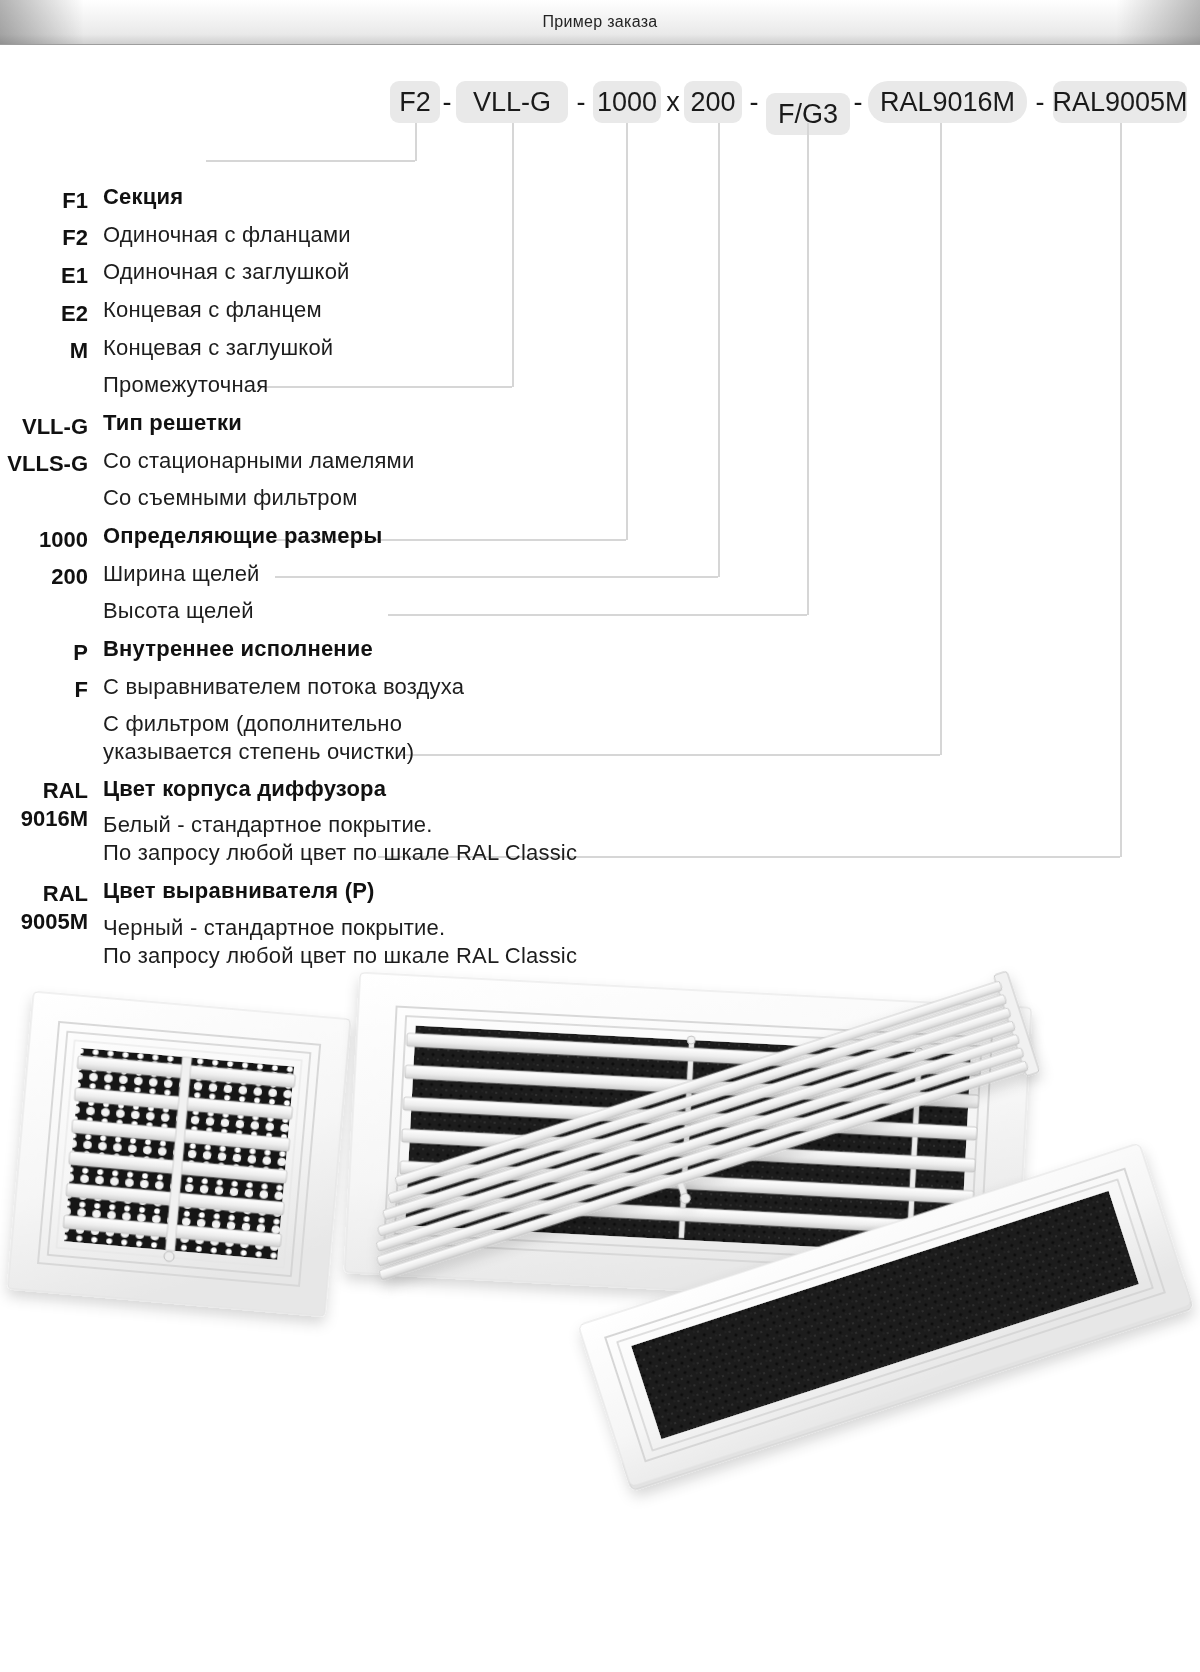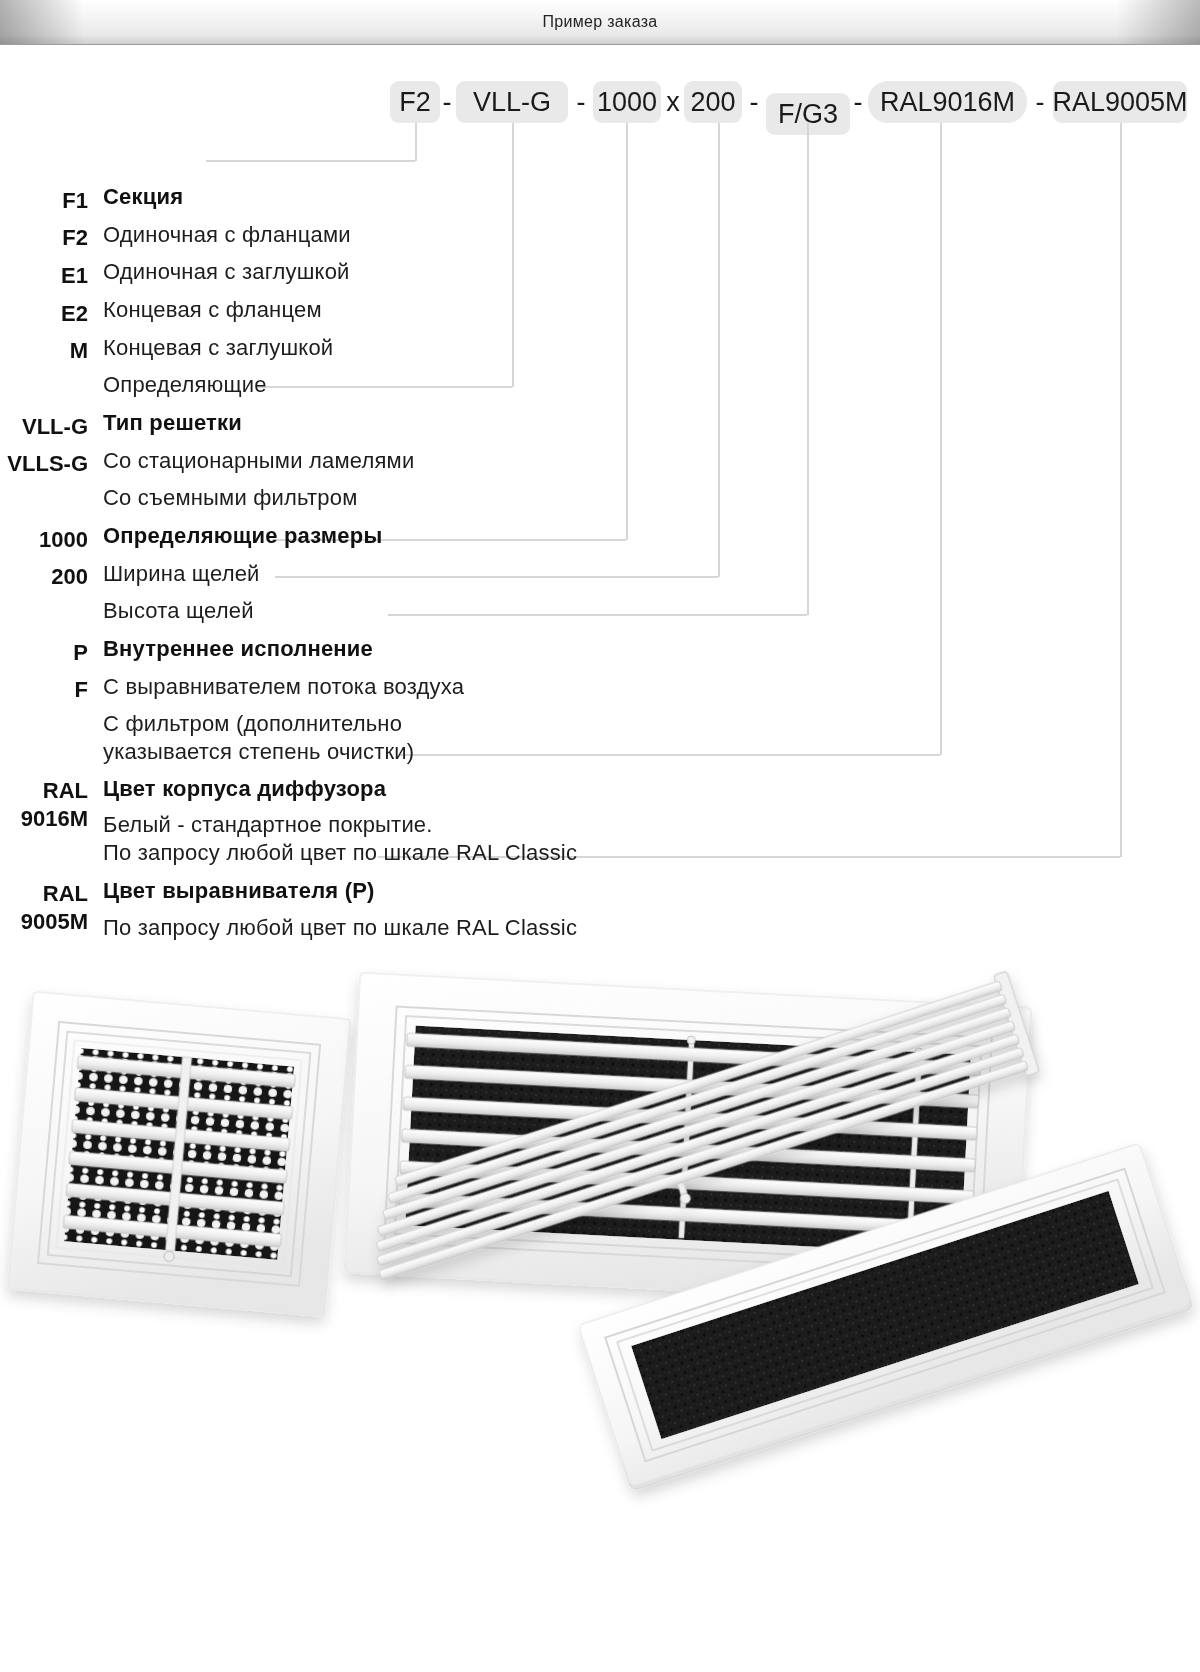--- a/index.html
+++ b/index.html
@@ -104,21 +104,21 @@
   <div class="lrow" style="top:262px;">
     <span class="lcode">E1</span>
     <span class="ltext">Концевая с фланцем</span>
   </div>
   <div class="lrow" style="top:300px;">
     <span class="lcode">E2</span>
     <span class="ltext">Концевая с заглушкой</span>
   </div>
   <div class="lrow" style="top:337px;">
     <span class="lcode">M</span>
-    <span class="ltext">Определяющие</span>
+    <span class="ltext">Промежуточная</span>
   </div>
   <div class="lrow" style="top:375px;">
     <span class="ltext lheader">Тип решетки</span>
   </div>
   <div class="lrow" style="top:413px;">
     <span class="lcode">VLL-G</span>
     <span class="ltext">Со стационарными ламелями</span>
   </div>
   <div class="lrow" style="top:450px;">
     <span class="lcode">VLLS-G</span>
@@ -164,20 +164,21 @@
   </div>
   <div class="lrow" style="top:843px;">
     <span class="ltext lheader">Цвет выравнивателя (P)</span>
   </div>
   <div class="lrow" style="top:880px;">
     <span class="lcode stack">
       <span>RAL</span>
       <span>9005M</span>
     </span>
     <span class="ltext stack">
+      <span>Черный - стандартное покрытие.</span>
       <span>По запросу любой цвет по шкале RAL Classic</span>
     </span>
   </div>
 </div>
 
 <svg class="photo" viewBox="0 0 1200 742">
   <defs>
     <linearGradient id="gFrame" x1="0" y1="0" x2="0.4" y2="1">
       <stop offset="0" stop-color="#ffffff"></stop>
       <stop offset="0.6" stop-color="#f6f6f6"></stop>

